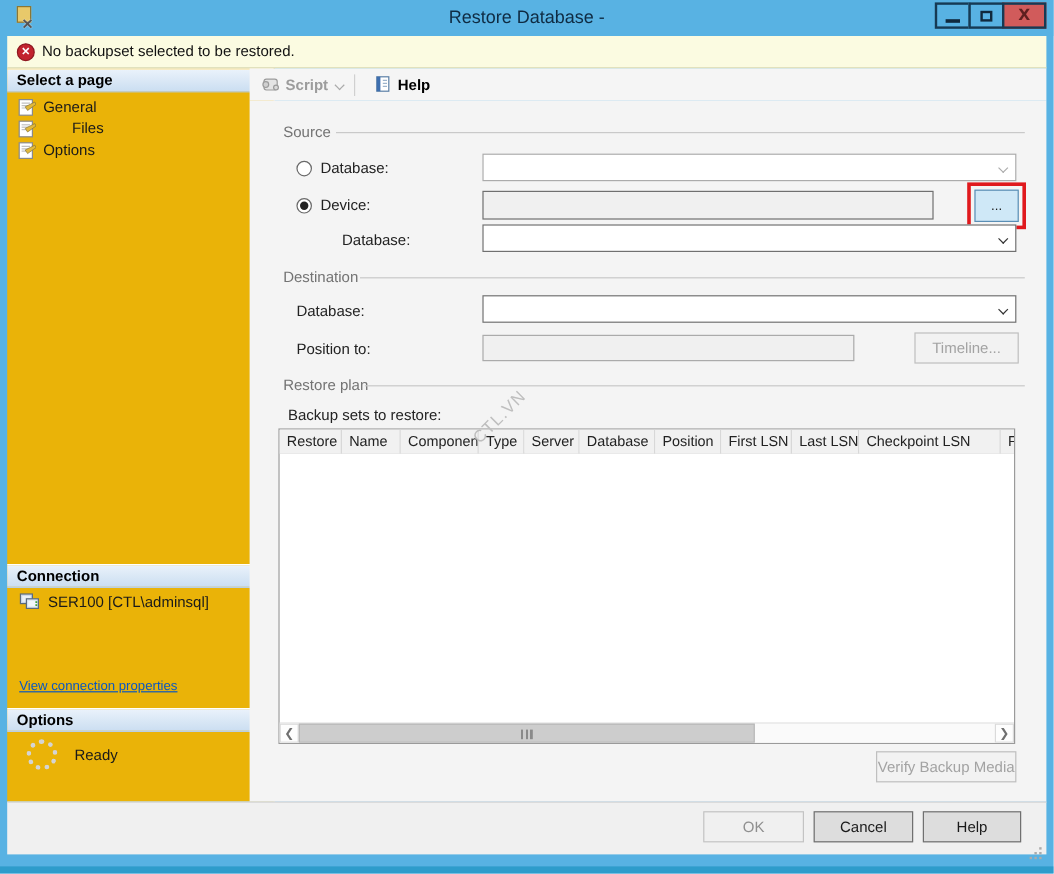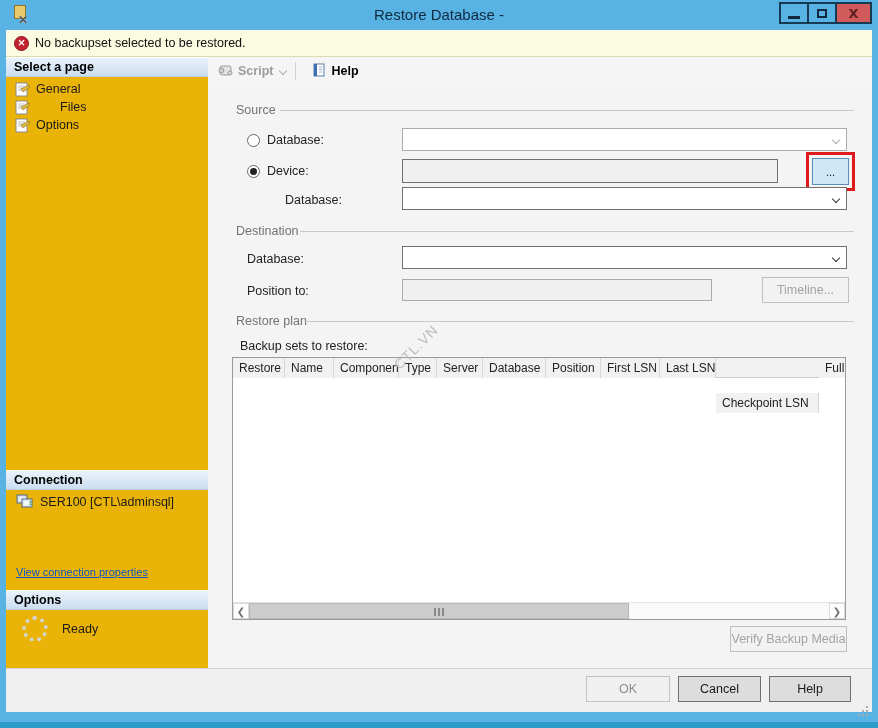--- a/index.html
+++ b/index.html
@@ -263,21 +263,21 @@
       <div class="grid-hdr">
         <div class="gh-cell" style="width:52px;">Restore</div>
         <div class="gh-cell" style="width:49px;">Name</div>
         <div class="gh-cell" style="width:65px;">Component</div>
         <div class="gh-cell" style="width:38px;">Type</div>
         <div class="gh-cell" style="width:46px;">Server</div>
         <div class="gh-cell" style="width:63px;">Database</div>
         <div class="gh-cell" style="width:55px;">Position</div>
         <div class="gh-cell" style="width:59px;">First LSN</div>
         <div class="gh-cell" style="width:56px;">Last LSN</div>
-        <div class="gh-cell" style="width:103px;margin-top:35px;">Checkpoint LSN</div>
+        <div class="gh-cell" style="width:118px;">Checkpoint LSN</div>
         <div class="gh-cell" style="width:60px;">Full LS</div>
       </div>
       <div class="hscroll">
         <div class="sc-arrow" style="left:0;">❮</div>
         <div class="sc-thumb">
             <div class="sc-grip"></div>
           </div>
         <div class="sc-arrow" style="right:0;">❯</div>
       </div>
     </div>

